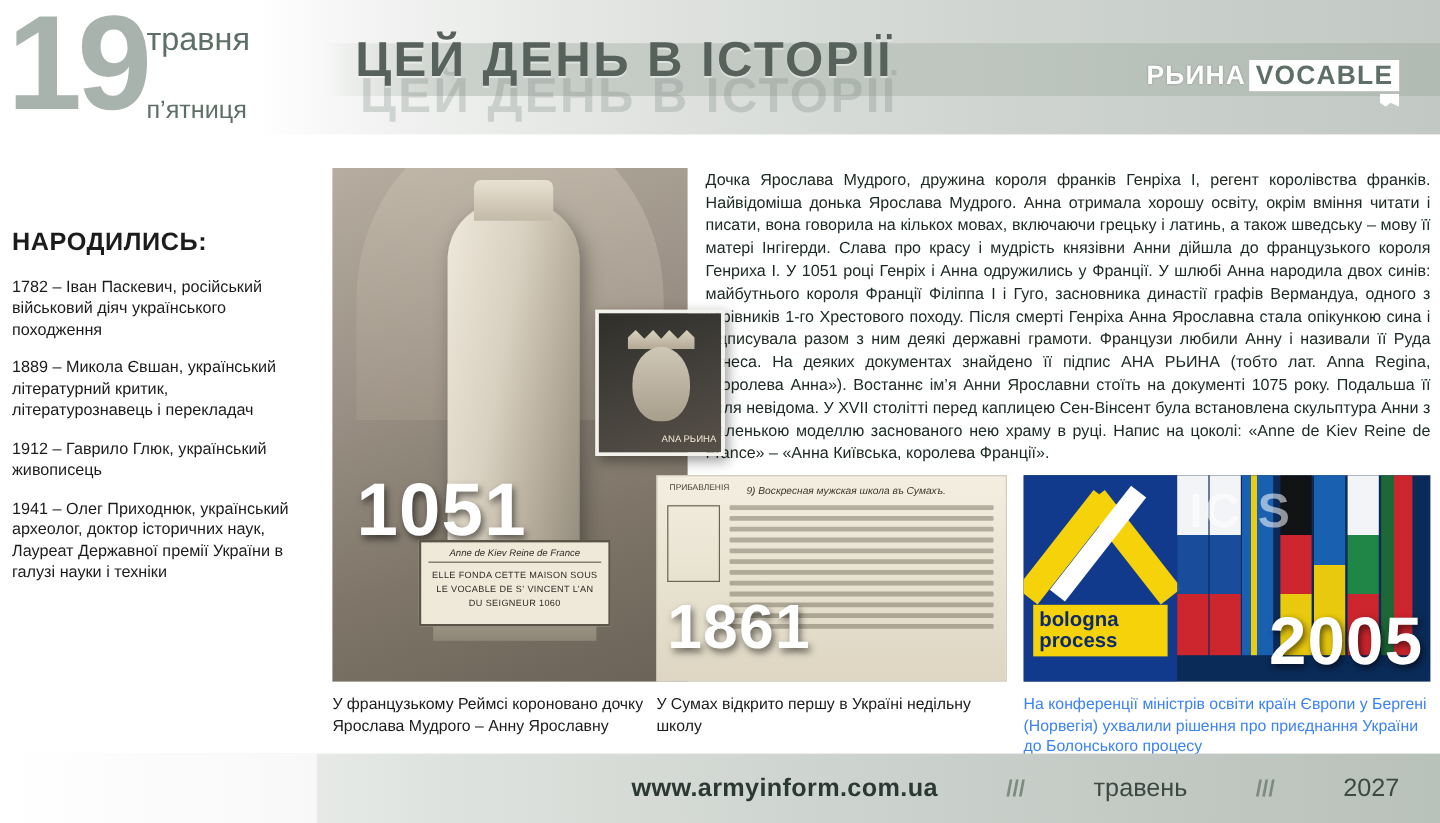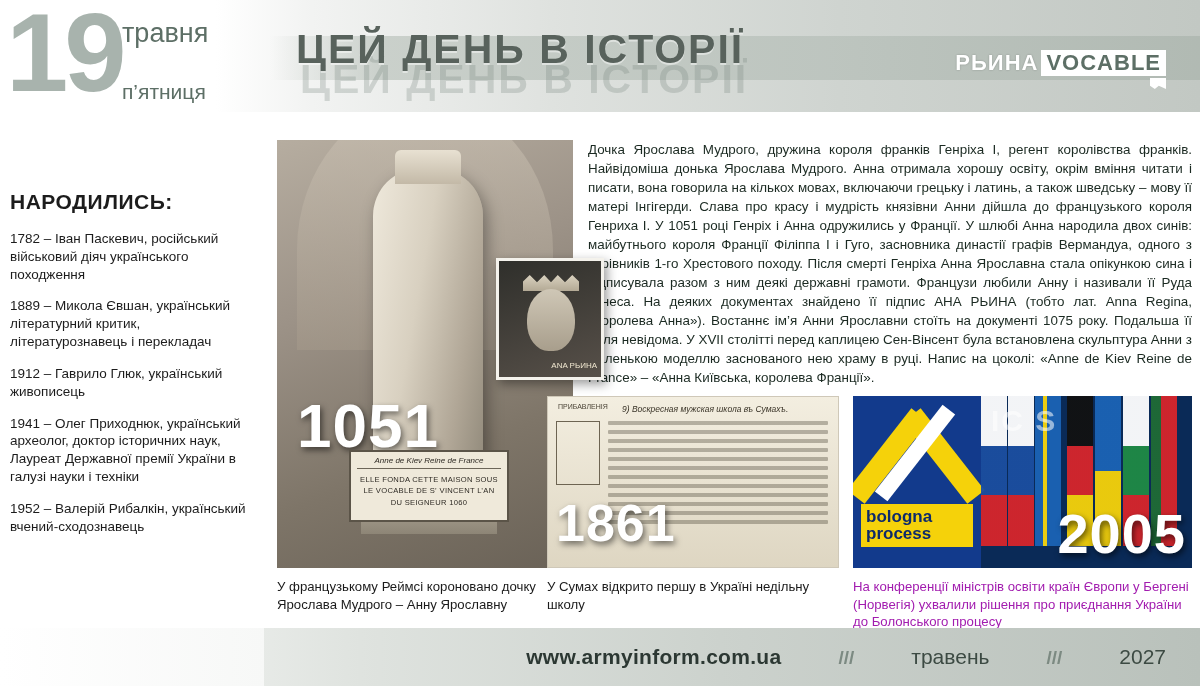--- a/index.html
+++ b/index.html
@@ -198,31 +198,31 @@
   .bologna-x span:nth-child(2){ left: 70px; transform: rotate(-38deg); }
   .bologna-x span:nth-child(3){ left: 44px; top:-6px; transform: rotate(38deg); background:#ffffff; width:16px; height:110px;}
   .bologna-label {
     position: absolute; left: 8px; top: 108px; width: 112px;
     background: #f5d20a; color: #0d2a6b; font-weight: bold;
     font-size: 17px; line-height: 1.02; padding: 4px 5px;
   }
   .flags { position: absolute; left: 128px; top: 0; width: 211px; height: 172px; }
   .flags .fl { position: absolute; top: 0; width: 26px; height: 150px; opacity: .95; }
   .ghost-text {
-    position: absolute; left: 138px; top: 8px; font-size: 30px; font-weight: bold;
+    position: absolute; left: 138px; top: 8px; font-size: 40px; font-weight: bold;
     color: rgba(255,255,255,.55); letter-spacing: 2px;
   }
   .year-2005 {
     position: absolute; right: 6px; bottom: 2px;
     font-size: 56px; font-weight: bold; color: #ffffff; letter-spacing: 1px;
     text-shadow: 2px 3px 6px rgba(0,0,0,.6);
   }
   .caption-3 {
     position: absolute; left: 853px; top: 578px; width: 340px;
-    font-size: 13.2px; line-height: 1.34; color: #a21caf;
+    font-size: 13.2px; line-height: 1.34; color: #3b82f6;
   }
 
   
   .footer {
     position: absolute; left: 0; bottom: 0; width: 1200px; height: 58px;
     background: linear-gradient(90deg,#ffffff 0%, #f0f2f0 12%, #dfe3df 30%, #ccd2cd 60%, #b9c1bb 100%);
     display: flex; align-items: center; justify-content: flex-end;
   }
   .footer-inner { display: flex; align-items: baseline; padding-right: 34px; gap: 48px; }
   .footer-site { font-size: 21px; font-weight: bold; color: #2c3833; letter-spacing: .3px;}
@@ -252,21 +252,20 @@
     </div>
     <div class="brand-bubble"></div>
   </div>
 
   <div class="left-col">
     <div class="born-title">НАРОДИЛИСЬ:</div>
     <div class="born-item">1782 – Іван Паскевич, російський військовий діяч українського походження</div>
     <div class="born-item">1889 – Микола Євшан, український літературний критик, літературознавець і перекладач</div>
     <div class="born-item">1912 – Гаврило Глюк, український живописець</div>
     <div class="born-item">1941 – Олег Приходнюк, український археолог, доктор історичних наук, Лауреат Державної премії України в галузі науки і техніки</div>
-    <div class="born-item">1952 – Валерій Рибалкін, український вчений-сходознавець</div>
   </div>
 
   <div class="article">Дочка Ярослава Мудрого, дружина короля франків Генріха I, регент королівства франків. Найвідоміша донька Ярослава Мудрого. Анна отримала хорошу освіту, окрім вміння читати і писати, вона говорила на кількох мовах, включаючи грецьку і латинь, а також шведську – мову її матері Інгігерди. Слава про красу і мудрість князівни Анни дійшла до французького короля Генриха I. У 1051 році Генріх і Анна одружились у Франції. У шлюбі Анна народила двох синів: майбутнього короля Франції Філіппа I і Гуго, засновника династії графів Вермандуа, одного з керівників 1-го Хрестового походу. Після смерті Генріха Анна Ярославна стала опікункою сина і підписувала разом з ним деякі державні грамоти. Французи любили Анну і називали її Руда Агнеса. На деяких документах знайдено її підпис АНА РЬИНА (тобто лат. Anna Regina, «королева Анна»). Востаннє ім’я Анни Ярославни стоїть на документі 1075 року. Подальша її доля невідома. У XVII столітті перед каплицею Сен-Вінсент була встановлена скульптура Анни з маленькою моделлю заснованого нею храму в руці. Напис на цоколі: «Anne de Kiev Reine de France» – «Анна Київська, королева Франції».</div>
 
   <div class="photo-main">
     <div class="arch"></div>
     <div class="statue"></div>
     <div class="statue-pedestal"></div>
     <div class="year-1051">1051</div>
     <div class="plaque">

